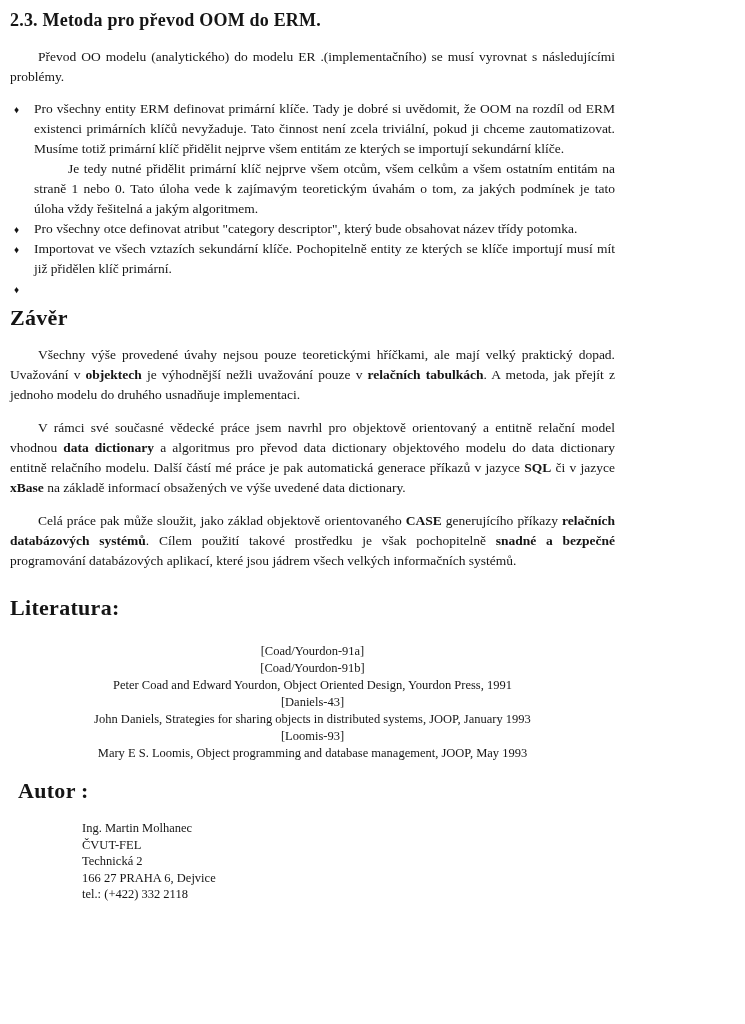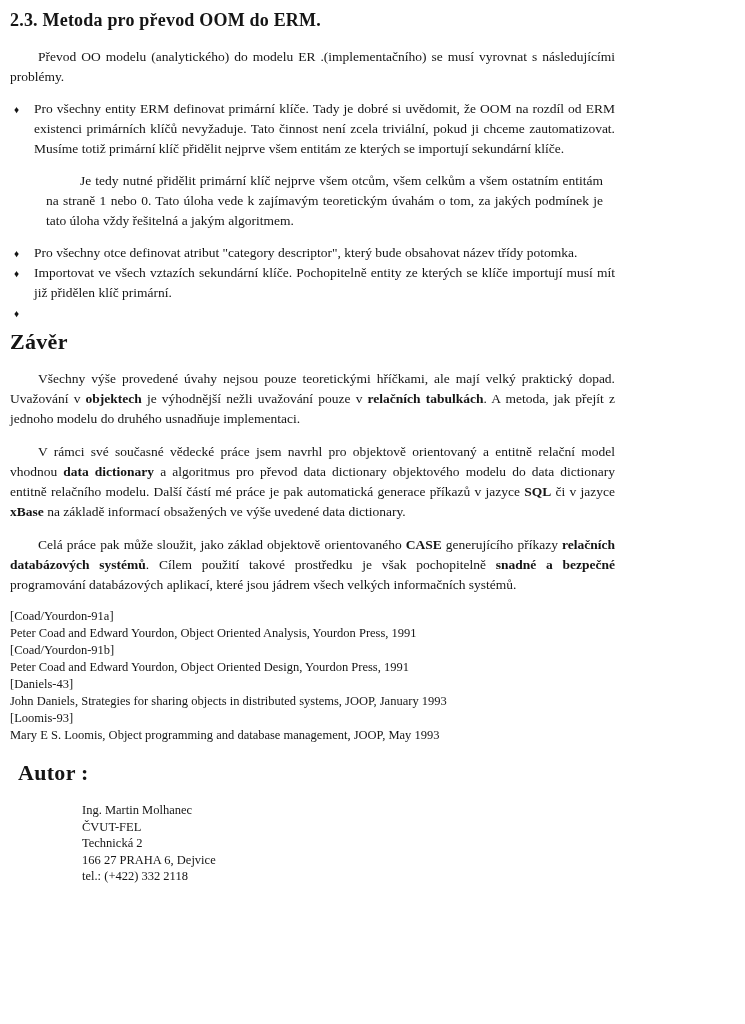--- a/index.html
+++ b/index.html
@@ -36,36 +36,36 @@
   }
   ul.bullets li .marker {
     position: absolute;
     left: 4px;
     top: 1px;
     font-size: 10px;
     line-height: 20px;
   }
   ul.bullets li p.sub {
     text-indent: 34px;
-    margin: 12px;
+    margin: 0;
   }
 
   h2.h-big {
     font-size: 22px;
     font-weight: bold;
     letter-spacing: 0.3px;
   }
   h2.zaver-h { margin: 26px 0 14px 0; }
   h2.lit-h   { margin: 24px 0 22px 0; }
   h2.aut-h   { margin: 16px 0 16px 8px; }
 
   p.para { margin: 8px 0 13px 0; }
   .b { font-weight: bold; }
 
-  .refs { font-size: 12.5px; line-height: 17px; }
+  .refs { font-size: 12.5px; line-height: 17px; text-align: center; }
   .refs .ref { white-space: nowrap; }
 
   .author-block {
     margin-left: 72px;
     font-size: 12.5px;
     line-height: 16.5px;
   }
 </style>
 </head>
 <body>
@@ -94,24 +94,24 @@
       <span class="marker">♦</span>
     </li>
   </ul>
 
   <h2 class="h-big zaver-h">Závěr</h2>
 
   <p class="body-text indent para"><span>Všechny výše provedené úvahy nejsou pouze teoretickými hříčkami, ale mají velký praktický dopad. Uvažování v </span><span class="b">objektech</span><span> je výhodnější nežli uvažování pouze v </span><span class="b">relačních tabulkách</span><span>. A metoda, jak přejít z jednoho modelu do druhého usnadňuje implementaci.</span></p>
   <p class="body-text indent para"><span>V rámci své současné vědecké práce jsem navrhl pro objektově orientovaný a entitně relační model vhodnou </span><span class="b">data dictionary</span><span> a algoritmus pro převod data dictionary objektového modelu do data dictionary entitně relačního modelu. Další částí mé práce je pak automatická generace příkazů v jazyce </span><span class="b">SQL</span><span> či v jazyce </span><span class="b">xBase</span><span> na základě informací obsažených ve výše uvedené data dictionary.</span></p>
   <p class="body-text indent para"><span>Celá práce pak může sloužit, jako základ objektově orientovaného </span><span class="b">CASE</span><span> generujícího příkazy </span><span class="b">relačních databázových systémů</span><span>. Cílem použití takové prostředku je však pochopitelně </span><span class="b">snadné a bezpečné</span><span> programování databázových aplikací, které jsou jádrem všech velkých informačních systémů.</span></p>
 
+  <h2 class="h-big lit-h">Literatura:</h2>
 
   <div class="refs">
     <div class="ref">[Coad/Yourdon-91a]</div>
-    <div class="ref">Peter Coad and Edward Yourdon, Object Oriented Analysis, Yourdon Press, 1991</div>
     <div class="ref">[Coad/Yourdon-91b]</div>
     <div class="ref">Peter Coad and Edward Yourdon, Object Oriented Design, Yourdon Press, 1991</div>
     <div class="ref">[Daniels-43]</div>
     <div class="ref">John Daniels, Strategies for sharing objects in distributed systems, JOOP, January 1993</div>
     <div class="ref">[Loomis-93]</div>
     <div class="ref">Mary E S. Loomis, Object programming and database management, JOOP, May 1993</div>
   </div>
 
   <h2 class="h-big aut-h">Autor :</h2>
 

